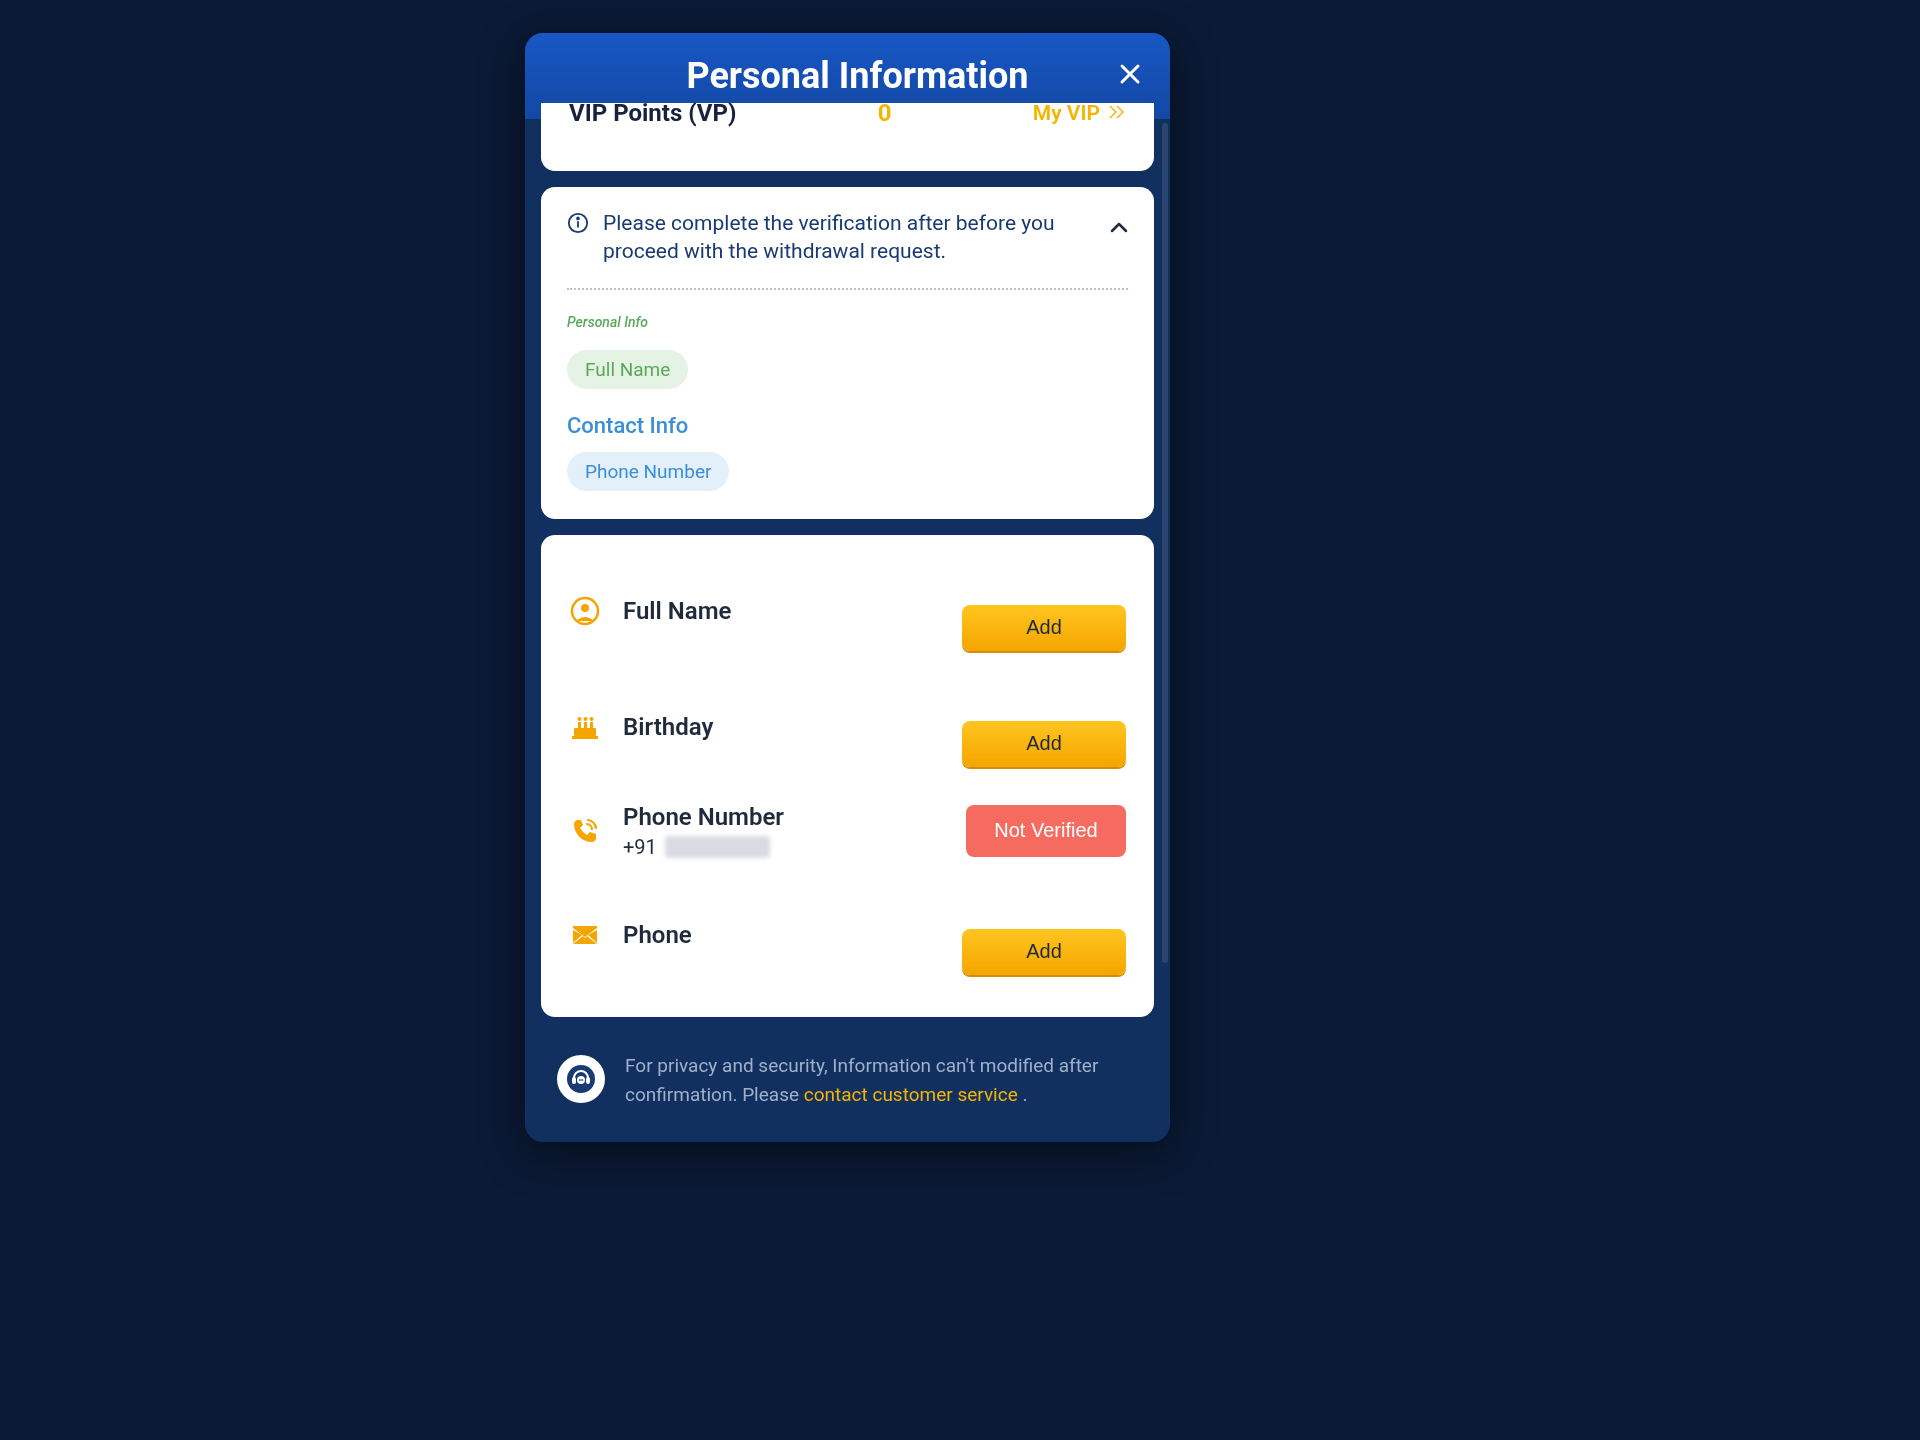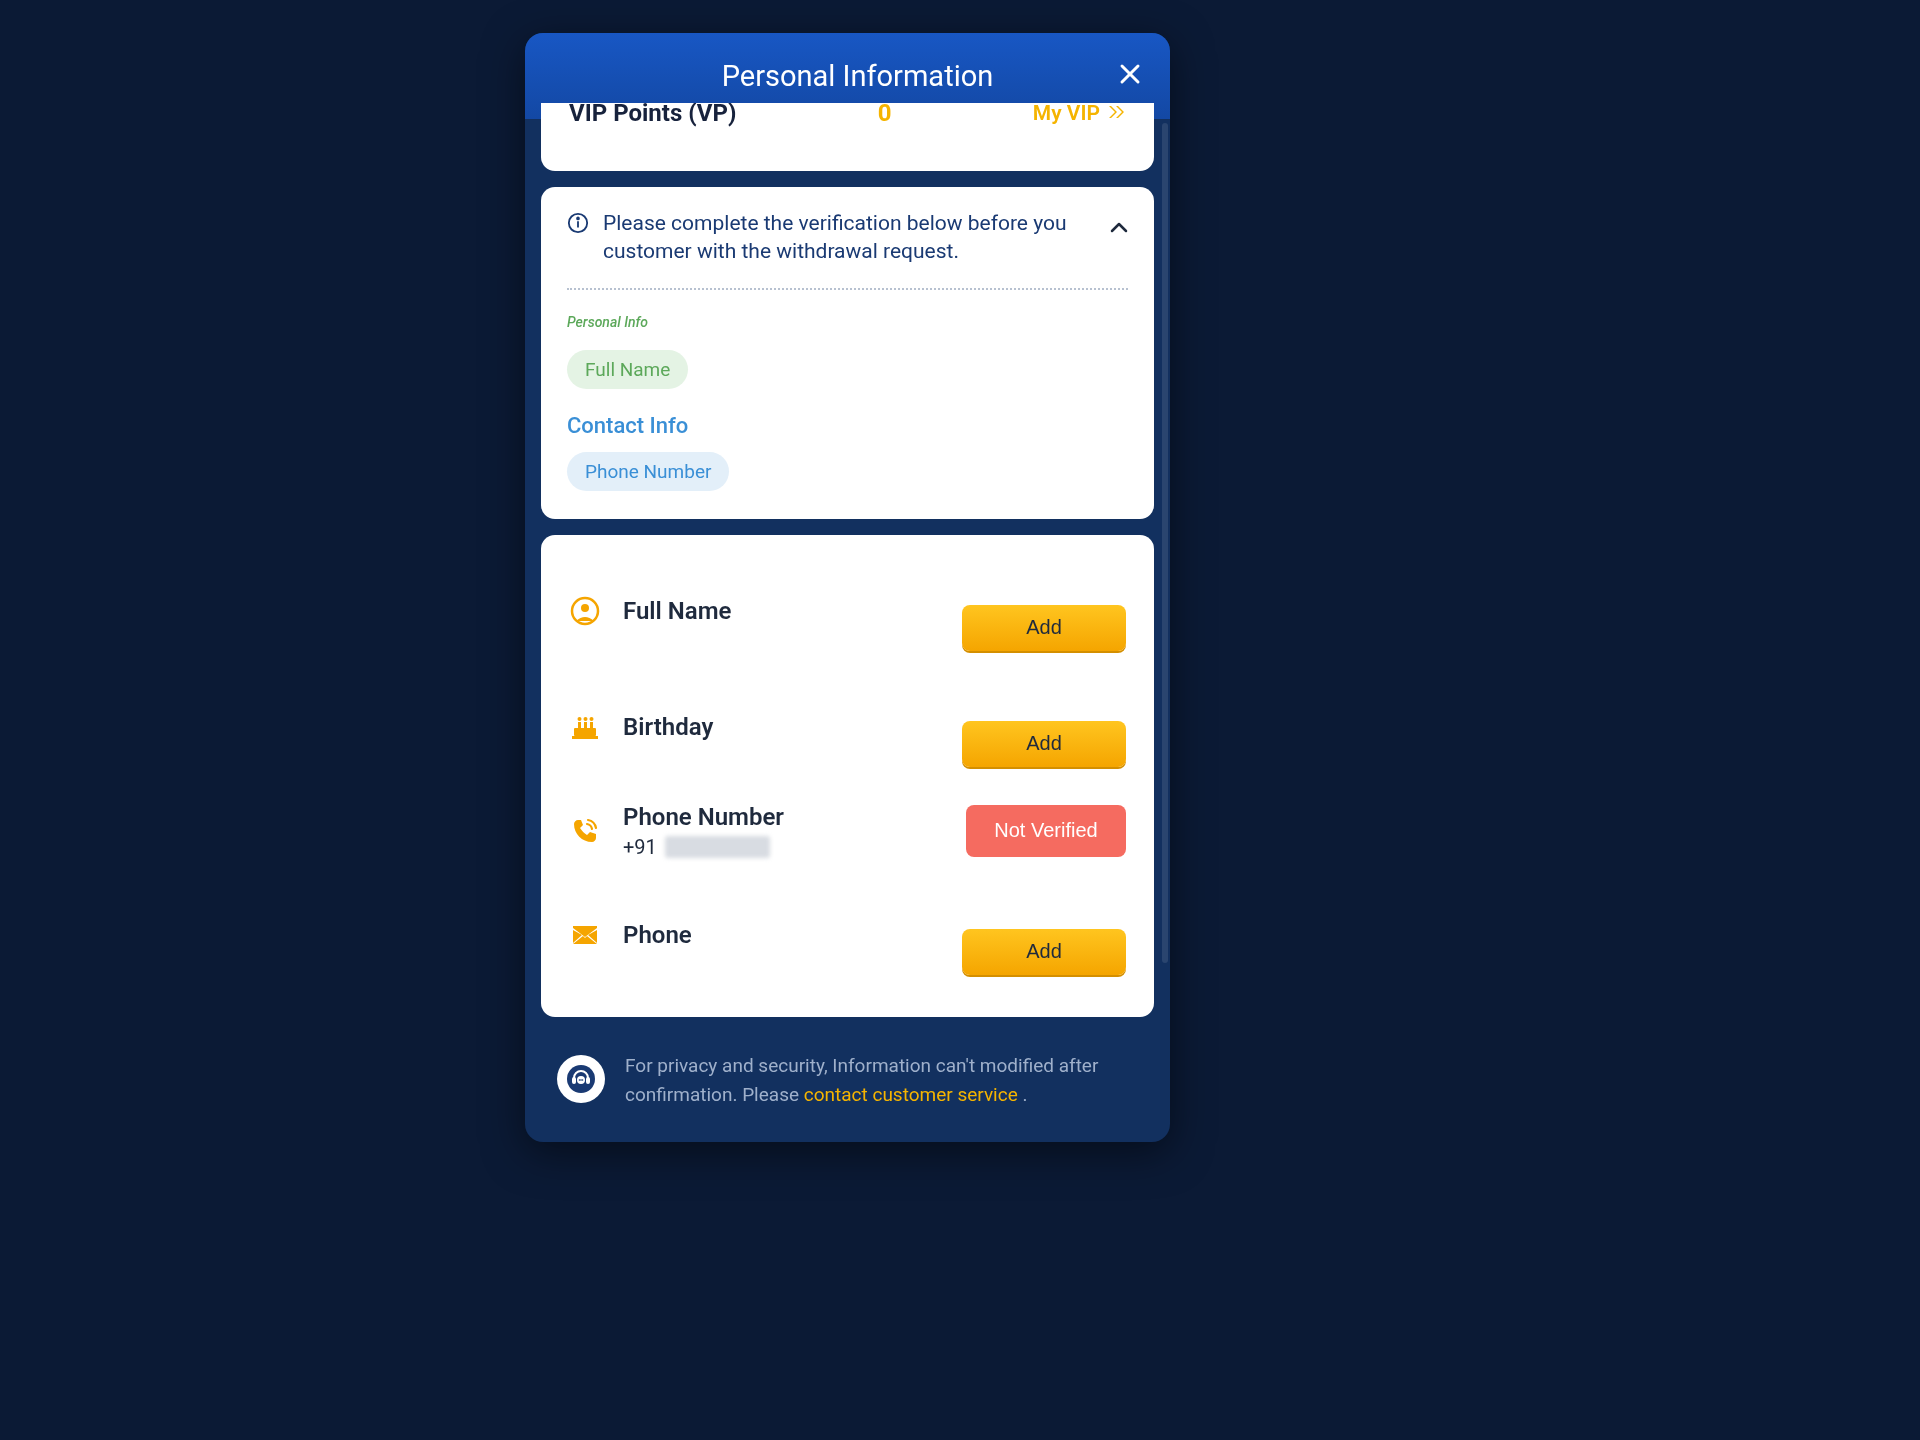--- a/index.html
+++ b/index.html
@@ -27,22 +27,22 @@
   .modal-header {
     background: linear-gradient(to bottom, #1857c4, #1348a4);
     height: 86px;
     display: flex;
     align-items: center;
     justify-content: center;
     position: relative;
   }
   .modal-title {
     color: #fff;
-    font-size: 29px;
-    font-weight: 400;
+    font-size: 36px;
+    font-weight: 700;
     margin-left: 20px;
   }
   .close-btn {
     position: absolute;
     right: 20px;
     top: 50%;
     transform: translateY(-50%);
     color: #fff;
     cursor: pointer;
     width: 40px;
@@ -311,21 +311,21 @@
 
       <div class="verify-card">
         <div class="verify-header">
           <span class="info-icon">
             <svg viewBox="0 0 24 24" fill="none" stroke="#1a3a73" stroke-width="2">
               <circle cx="12" cy="12" r="10"></circle>
               <line x1="12" y1="10" x2="12" y2="17"></line>
               <circle cx="12" cy="7" r="1" fill="#1a3a73"></circle>
             </svg>
           </span>
-          <div class="verify-msg">Please complete the verification below before you customer with the withdrawal request.</div>
+          <div class="verify-msg">Please complete the verification after before you proceed with the withdrawal request.</div>
           <span class="chevron">
             <span>
               <svg viewBox="0 0 18 12" fill="none" stroke="#1f2a3d" stroke-width="2.5" stroke-linecap="round" stroke-linejoin="round">
                 <polyline points="2,9 9,2 16,9"></polyline>
               </svg>
             </span>
           </span>
         </div>
         <div class="dotted-div"></div>
         <div class="section-title-green">Personal Info</div>

